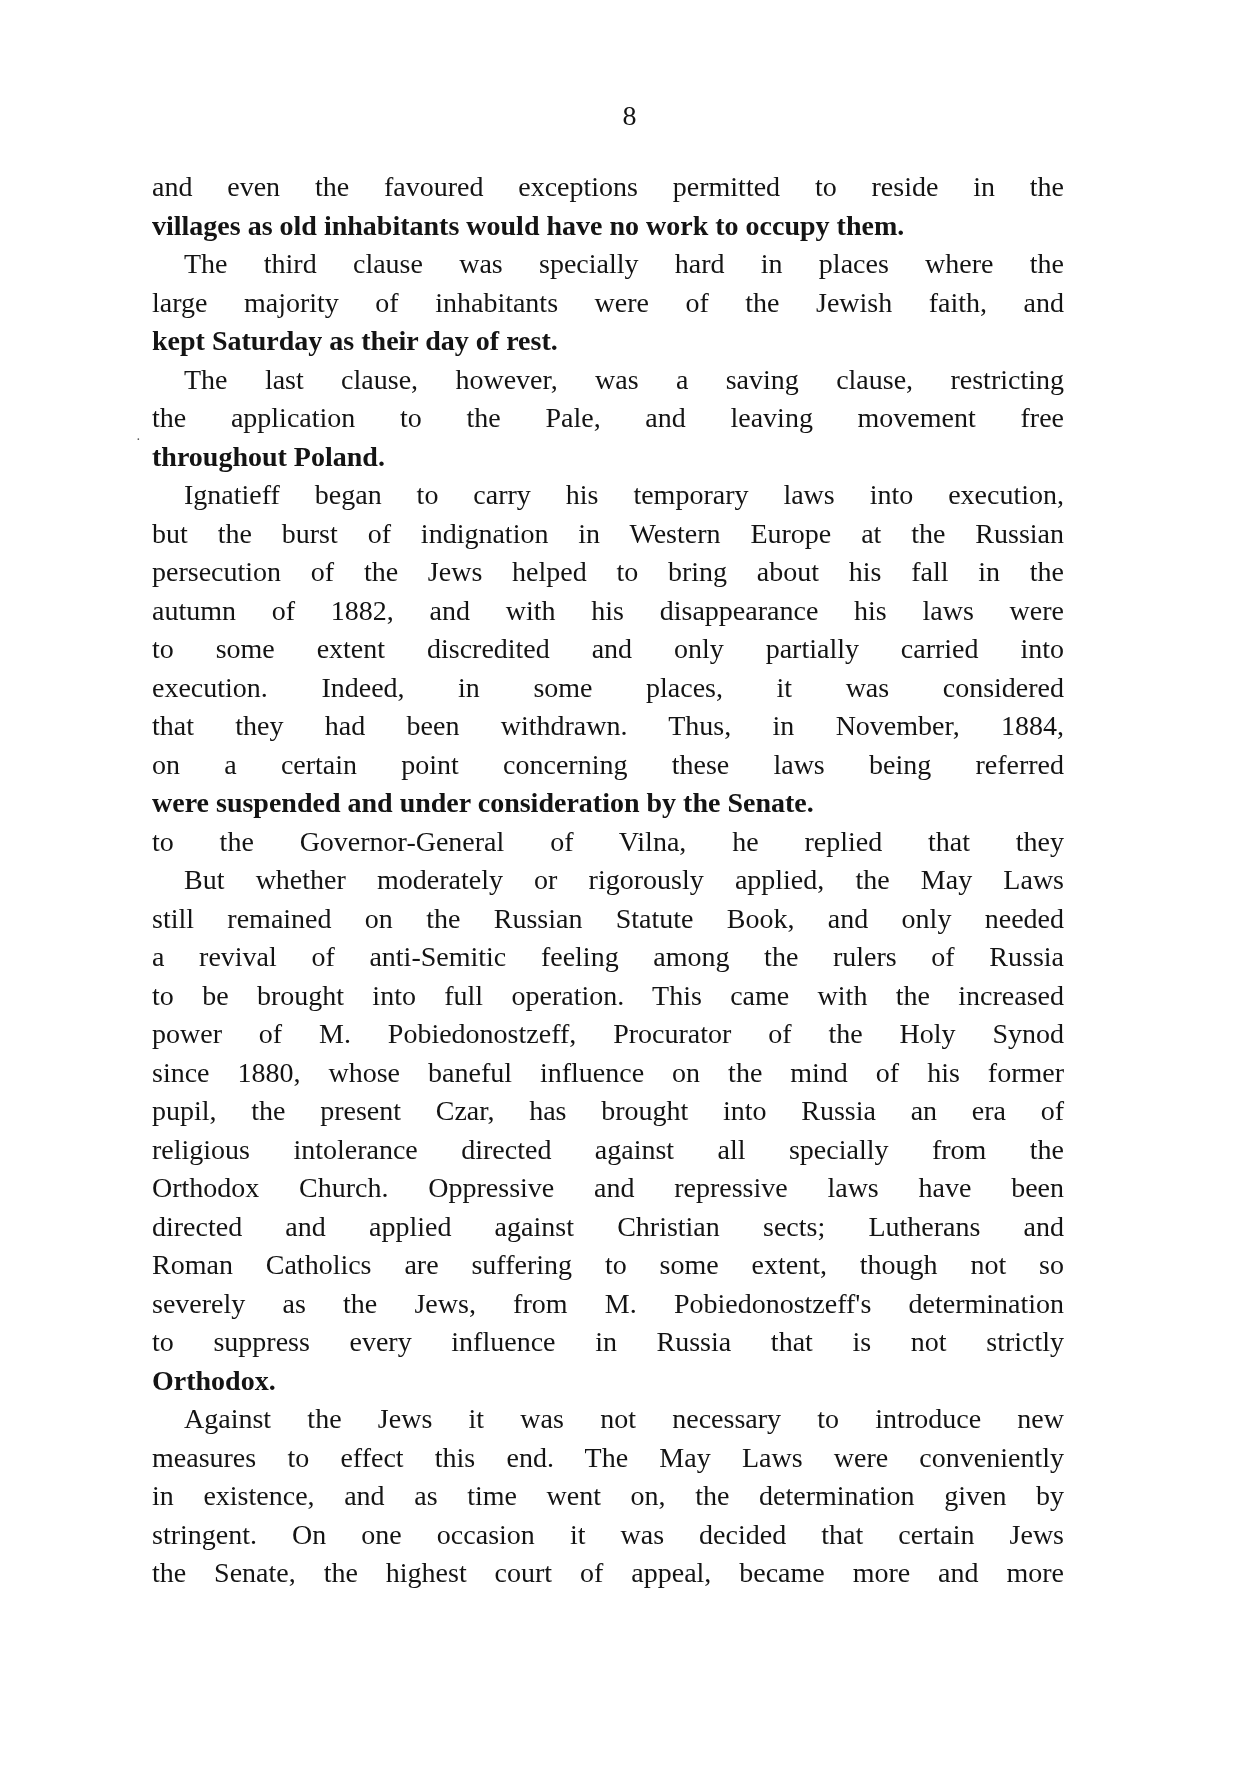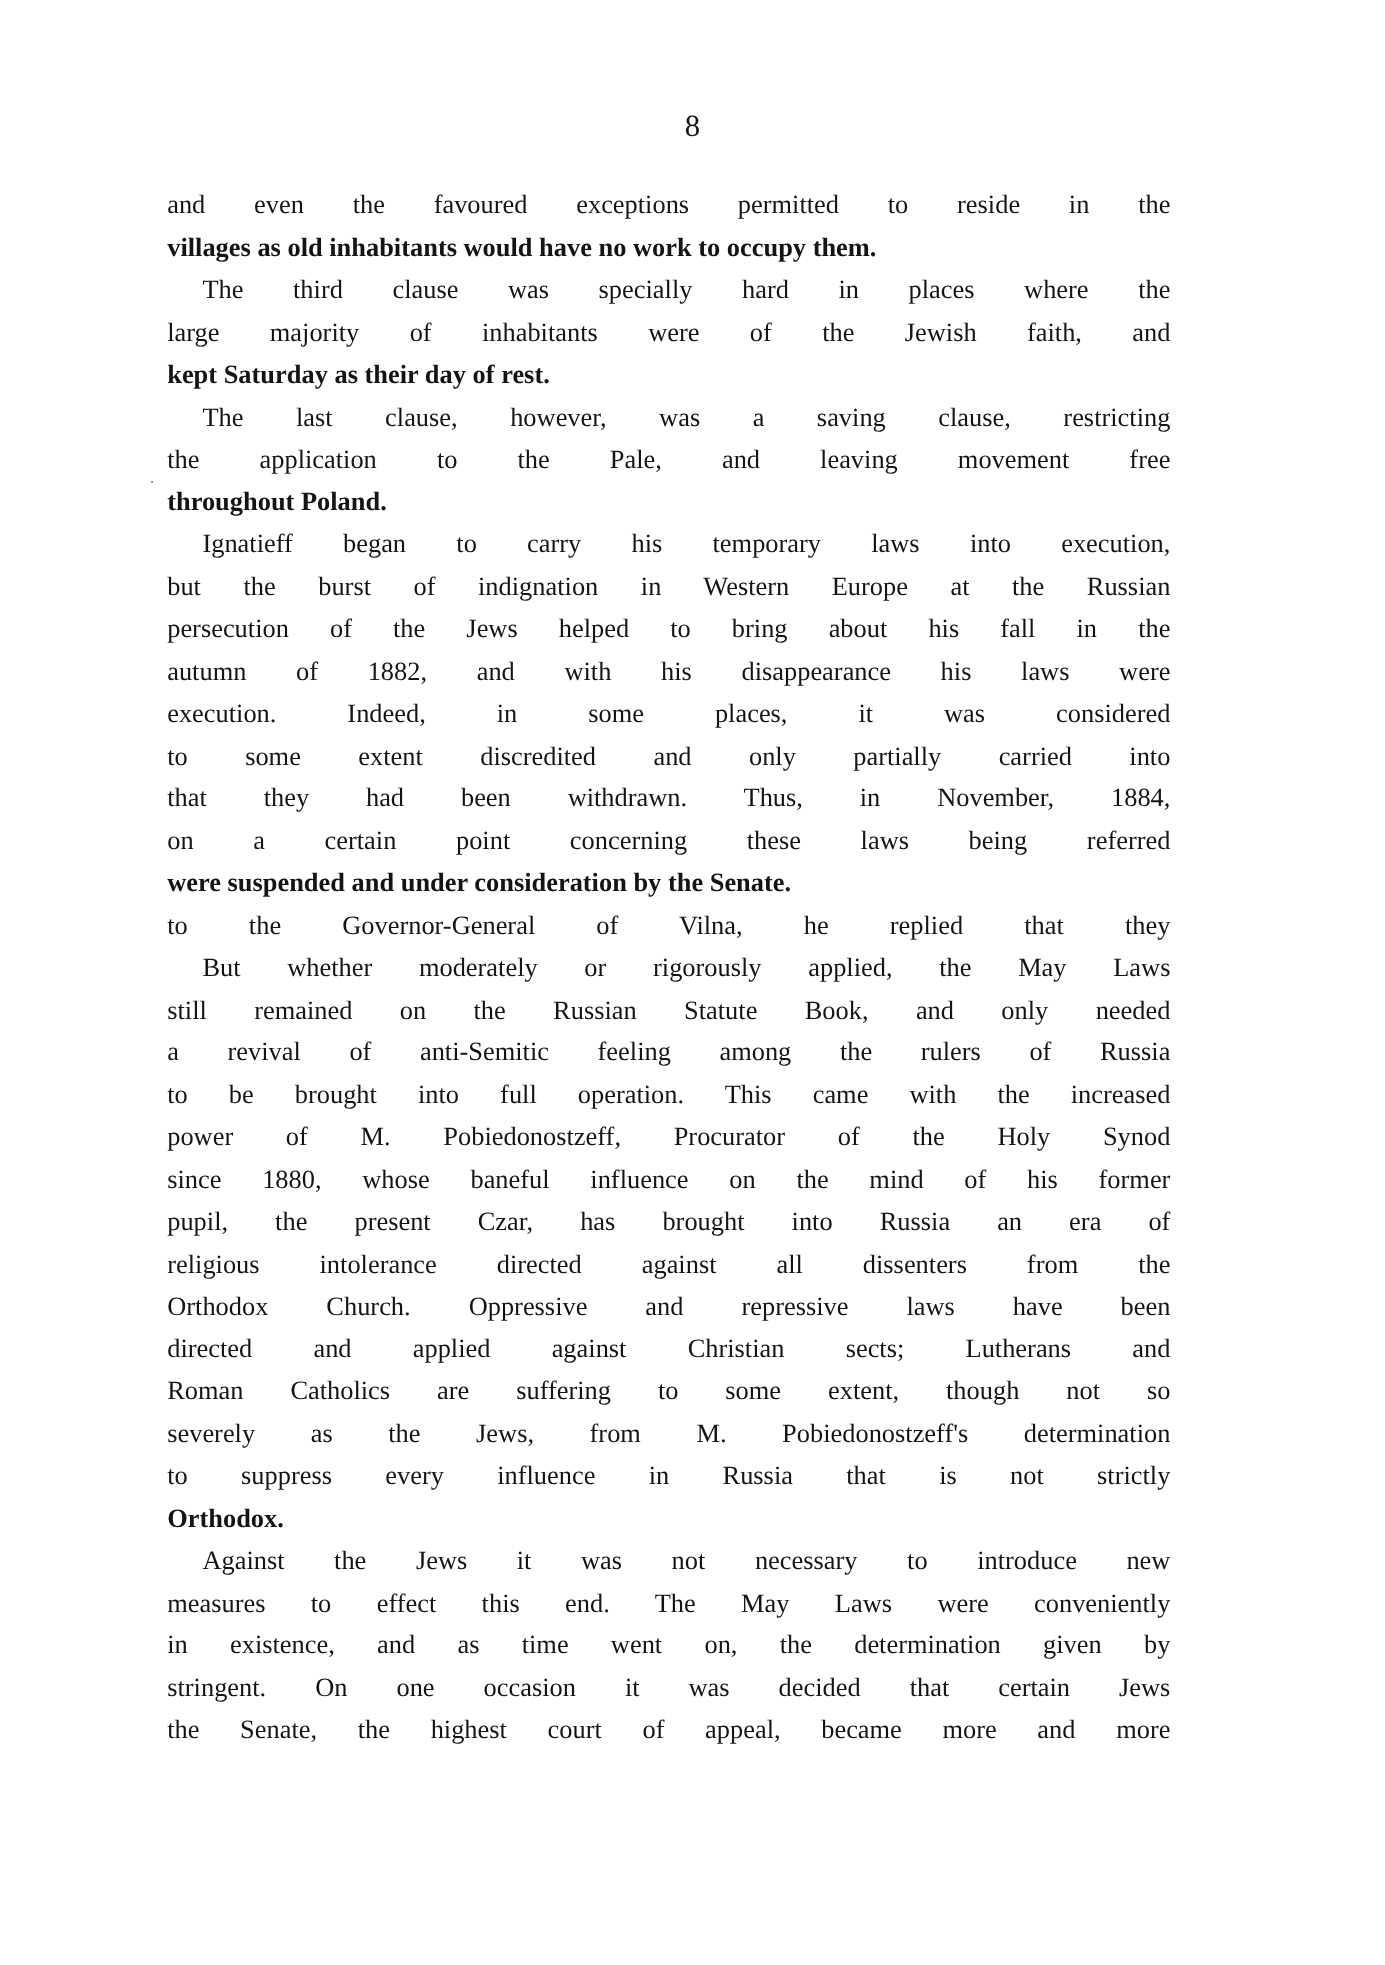--- a/index.html
+++ b/index.html
@@ -1,21 +1,21 @@
 <!DOCTYPE html>
 <html><head>
 <meta charset="utf-8">
 <style>
   html, body { margin: 0; padding: 0; background: #ffffff; }
   body { width: 1259px; height: 1786px; position: relative; overflow: hidden;
          font-family: "Liberation Serif", "DejaVu Serif", serif; color: #141414; }
   .page-number { position: absolute; top: 100px; left: 0; width: 100%; text-align: center;
                  font-size: 28px; }
   .body-text { position: absolute; top: 168px; left: 152px; width: 912px; }
-  .line { display: block; height: 38.5px; line-height: 38.5px; font-size: 24px;
+  .line { display: block; height: 38.5px; line-height: 38.5px; font-size: 28px;
           white-space: nowrap; text-align: justify; text-align-last: justify; }
   .line.last { text-align-last: left; font-weight: bold; }
   .line.indent { padding-left: 32px; }
   .margin-mark { position: absolute; left: 136px; top: 432px; font-size: 14px; color: #555; }
 </style>
 </head>
 <body>
 
 <div>
   <div class="page-number">8</div>
@@ -26,34 +26,34 @@
       <span class="line indent">The third clause was specially hard in places where the</span>
       <span class="line">large majority of inhabitants were of the Jewish faith, and</span>
       <span class="line last">kept Saturday as their day of rest.</span>
       <span class="line indent">The last clause, however, was a saving clause, restricting</span>
       <span class="line">the application to the Pale, and leaving movement free</span>
       <span class="line last">throughout Poland.</span>
       <span class="line indent">Ignatieff began to carry his temporary laws into execution,</span>
       <span class="line">but the burst of indignation in Western Europe at the Russian</span>
       <span class="line">persecution of the Jews helped to bring about his fall in the</span>
       <span class="line">autumn of 1882, and with his disappearance his laws were</span>
+      <span class="line">to some extent discredited and only partially carried into</span>
       <span class="line">execution. Indeed, in some places, it was considered</span>
-      <span class="line">to some extent discredited and only partially carried into</span>
       <span class="line">that they had been withdrawn. Thus, in November, 1884,</span>
       <span class="line">on a certain point concerning these laws being referred</span>
       <span class="line last">were suspended and under consideration by the Senate.</span>
       <span class="line">to the Governor-General of Vilna, he replied that they</span>
       <span class="line indent">But whether moderately or rigorously applied, the May Laws</span>
       <span class="line">still remained on the Russian Statute Book, and only needed</span>
       <span class="line">a revival of anti-Semitic feeling among the rulers of Russia</span>
       <span class="line">to be brought into full operation. This came with the increased</span>
       <span class="line">power of M. Pobiedonostzeff, Procurator of the Holy Synod</span>
       <span class="line">since 1880, whose baneful influence on the mind of his former</span>
       <span class="line">pupil, the present Czar, has brought into Russia an era of</span>
-      <span class="line">religious intolerance directed against all dissenters from the</span>
+      <span class="line">religious intolerance directed against all specially from the</span>
       <span class="line">Orthodox Church. Oppressive and repressive laws have been</span>
       <span class="line">directed and applied against Christian sects; Lutherans and</span>
       <span class="line">Roman Catholics are suffering to some extent, though not so</span>
       <span class="line">severely as the Jews, from M. Pobiedonostzeff's determination</span>
       <span class="line">to suppress every influence in Russia that is not strictly</span>
       <span class="line last">Orthodox.</span>
       <span class="line indent">Against the Jews it was not necessary to introduce new</span>
       <span class="line">measures to effect this end. The May Laws were conveniently</span>
       <span class="line">in existence, and as time went on, the determination given by</span>
       <span class="line">stringent. On one occasion it was decided that certain Jews</span>

